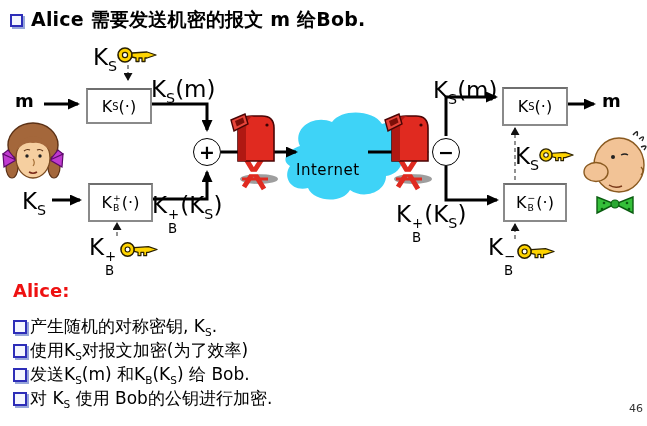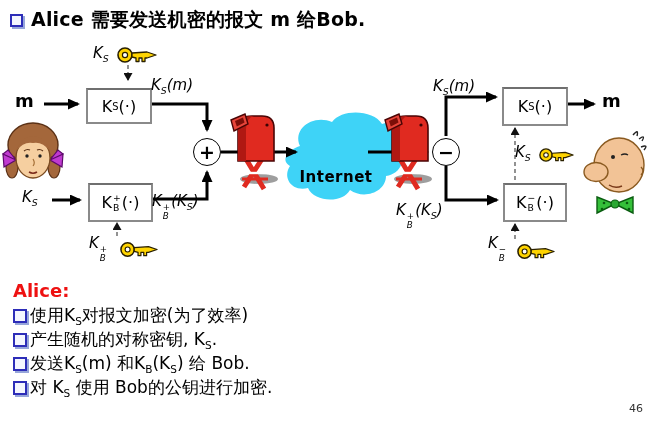--- a/index.html
+++ b/index.html
@@ -5,36 +5,36 @@
   html,body{margin:0;padding:0;background:#fff;}
   .slide{position:relative;width:647px;height:424px;background:#fff;overflow:hidden;
          font-family:"DejaVu Sans","Liberation Sans",sans-serif;color:#000;padding-left:6px;}
   
   .title-row{position:absolute;left:10px;top:7px;display:flex;align-items:flex-start;}
   .sq{display:inline-block;width:9px;height:9px;border:2px solid var(--bullet);
       background:#f4f6ff;box-shadow:2px 2px 0 #97a6da;flex:0 0 auto;}
   .title-row .sq{margin-top:7px;margin-right:8px;}
   .title-text{font-size:19px;font-weight:bold;letter-spacing:0.2px;}
   
-  .lab{position:absolute;font-size:15px;white-space:nowrap;font-style:italic;}
+  .lab{position:absolute;font-size:23px;white-space:nowrap;}
   .lab sub{font-size:0.62em;}
   .ss{display:inline-flex;flex-direction:column;align-items:flex-start;
       font-size:0.58em;line-height:1.02;vertical-align:-0.45em;margin:0 1px;}
   .mvar{position:absolute;font-size:18px;font-weight:bold;}
   .fbox{position:absolute;border:2px solid #8a8a8a;border-top-color:#6f6f6f;background:#fff;
         display:flex;align-items:center;justify-content:center;font-size:16px;}
   .fbox sub{font-size:0.62em;}
   .circ{position:absolute;width:26px;height:26px;border:1.7px solid #000;border-radius:50%;
         background:#fff;display:flex;align-items:center;justify-content:center;
         font-size:19px;font-weight:bold;line-height:1;}
-  .inet{position:absolute;left:296px;top:168px;width:80px;text-align:center;
-        font-size:15px;font-weight:bold;letter-spacing:0.5px;}
+  .inet{position:absolute;left:296px;top:161px;width:80px;
+        font-size:15px;font-weight:normal;letter-spacing:0.5px;}
   
   .notes{position:absolute;left:13px;top:280px;}
-  .notes-h{color:var(--heading);font-size:18px;font-weight:bold;margin-bottom:3px;}
+  .notes-h{color:var(--heading);font-size:18px;font-weight:bold;margin-bottom:14px;}
   .nrow{display:flex;align-items:flex-start;height:24px;}
   .nrow .sq{width:10px;height:10px;margin-top:5px;margin-right:3px;}
   .ntext{font-size:17px;line-height:23px;white-space:nowrap;}
   .ntext sub{font-size:0.62em;}
   
   .foot{position:absolute;top:402px;font-size:11px;color:#333;}
   svg.layer{position:absolute;left:0;top:0;}
 </style>
 </head>
 <body>
@@ -172,25 +172,25 @@
       </span>(K<sub>S</sub>)</div>
   <div class="lab" style="left:488px;top:234px">K<span class="ss">
         <span>−</span>
         <span>B</span>
       </span></div>
 
   <div class="notes">
     <div class="notes-h">Alice:</div>
     <div class="nrow">
       <span class="sq"></span>
+      <span class="ntext">产生随机的对称密钥, K<sub>S</sub>.</span>
+    </div>
+    <div class="nrow">
+      <span class="sq"></span>
       <span class="ntext">使用K<sub>S</sub>对报文加密(为了效率)</span>
-    </div>
-    <div class="nrow">
-      <span class="sq"></span>
-      <span class="ntext">产生随机的对称密钥, K<sub>S</sub>.</span>
     </div>
     <div class="nrow">
       <span class="sq"></span>
       <span class="ntext">发送K<sub>S</sub>(m) 和K<sub>B</sub>(K<sub>S</sub>) 给 Bob.</span>
     </div>
     <div class="nrow">
       <span class="sq"></span>
       <span class="ntext">对 K<sub>S</sub> 使用 Bob的公钥进行加密.</span>
     </div>
   </div>

